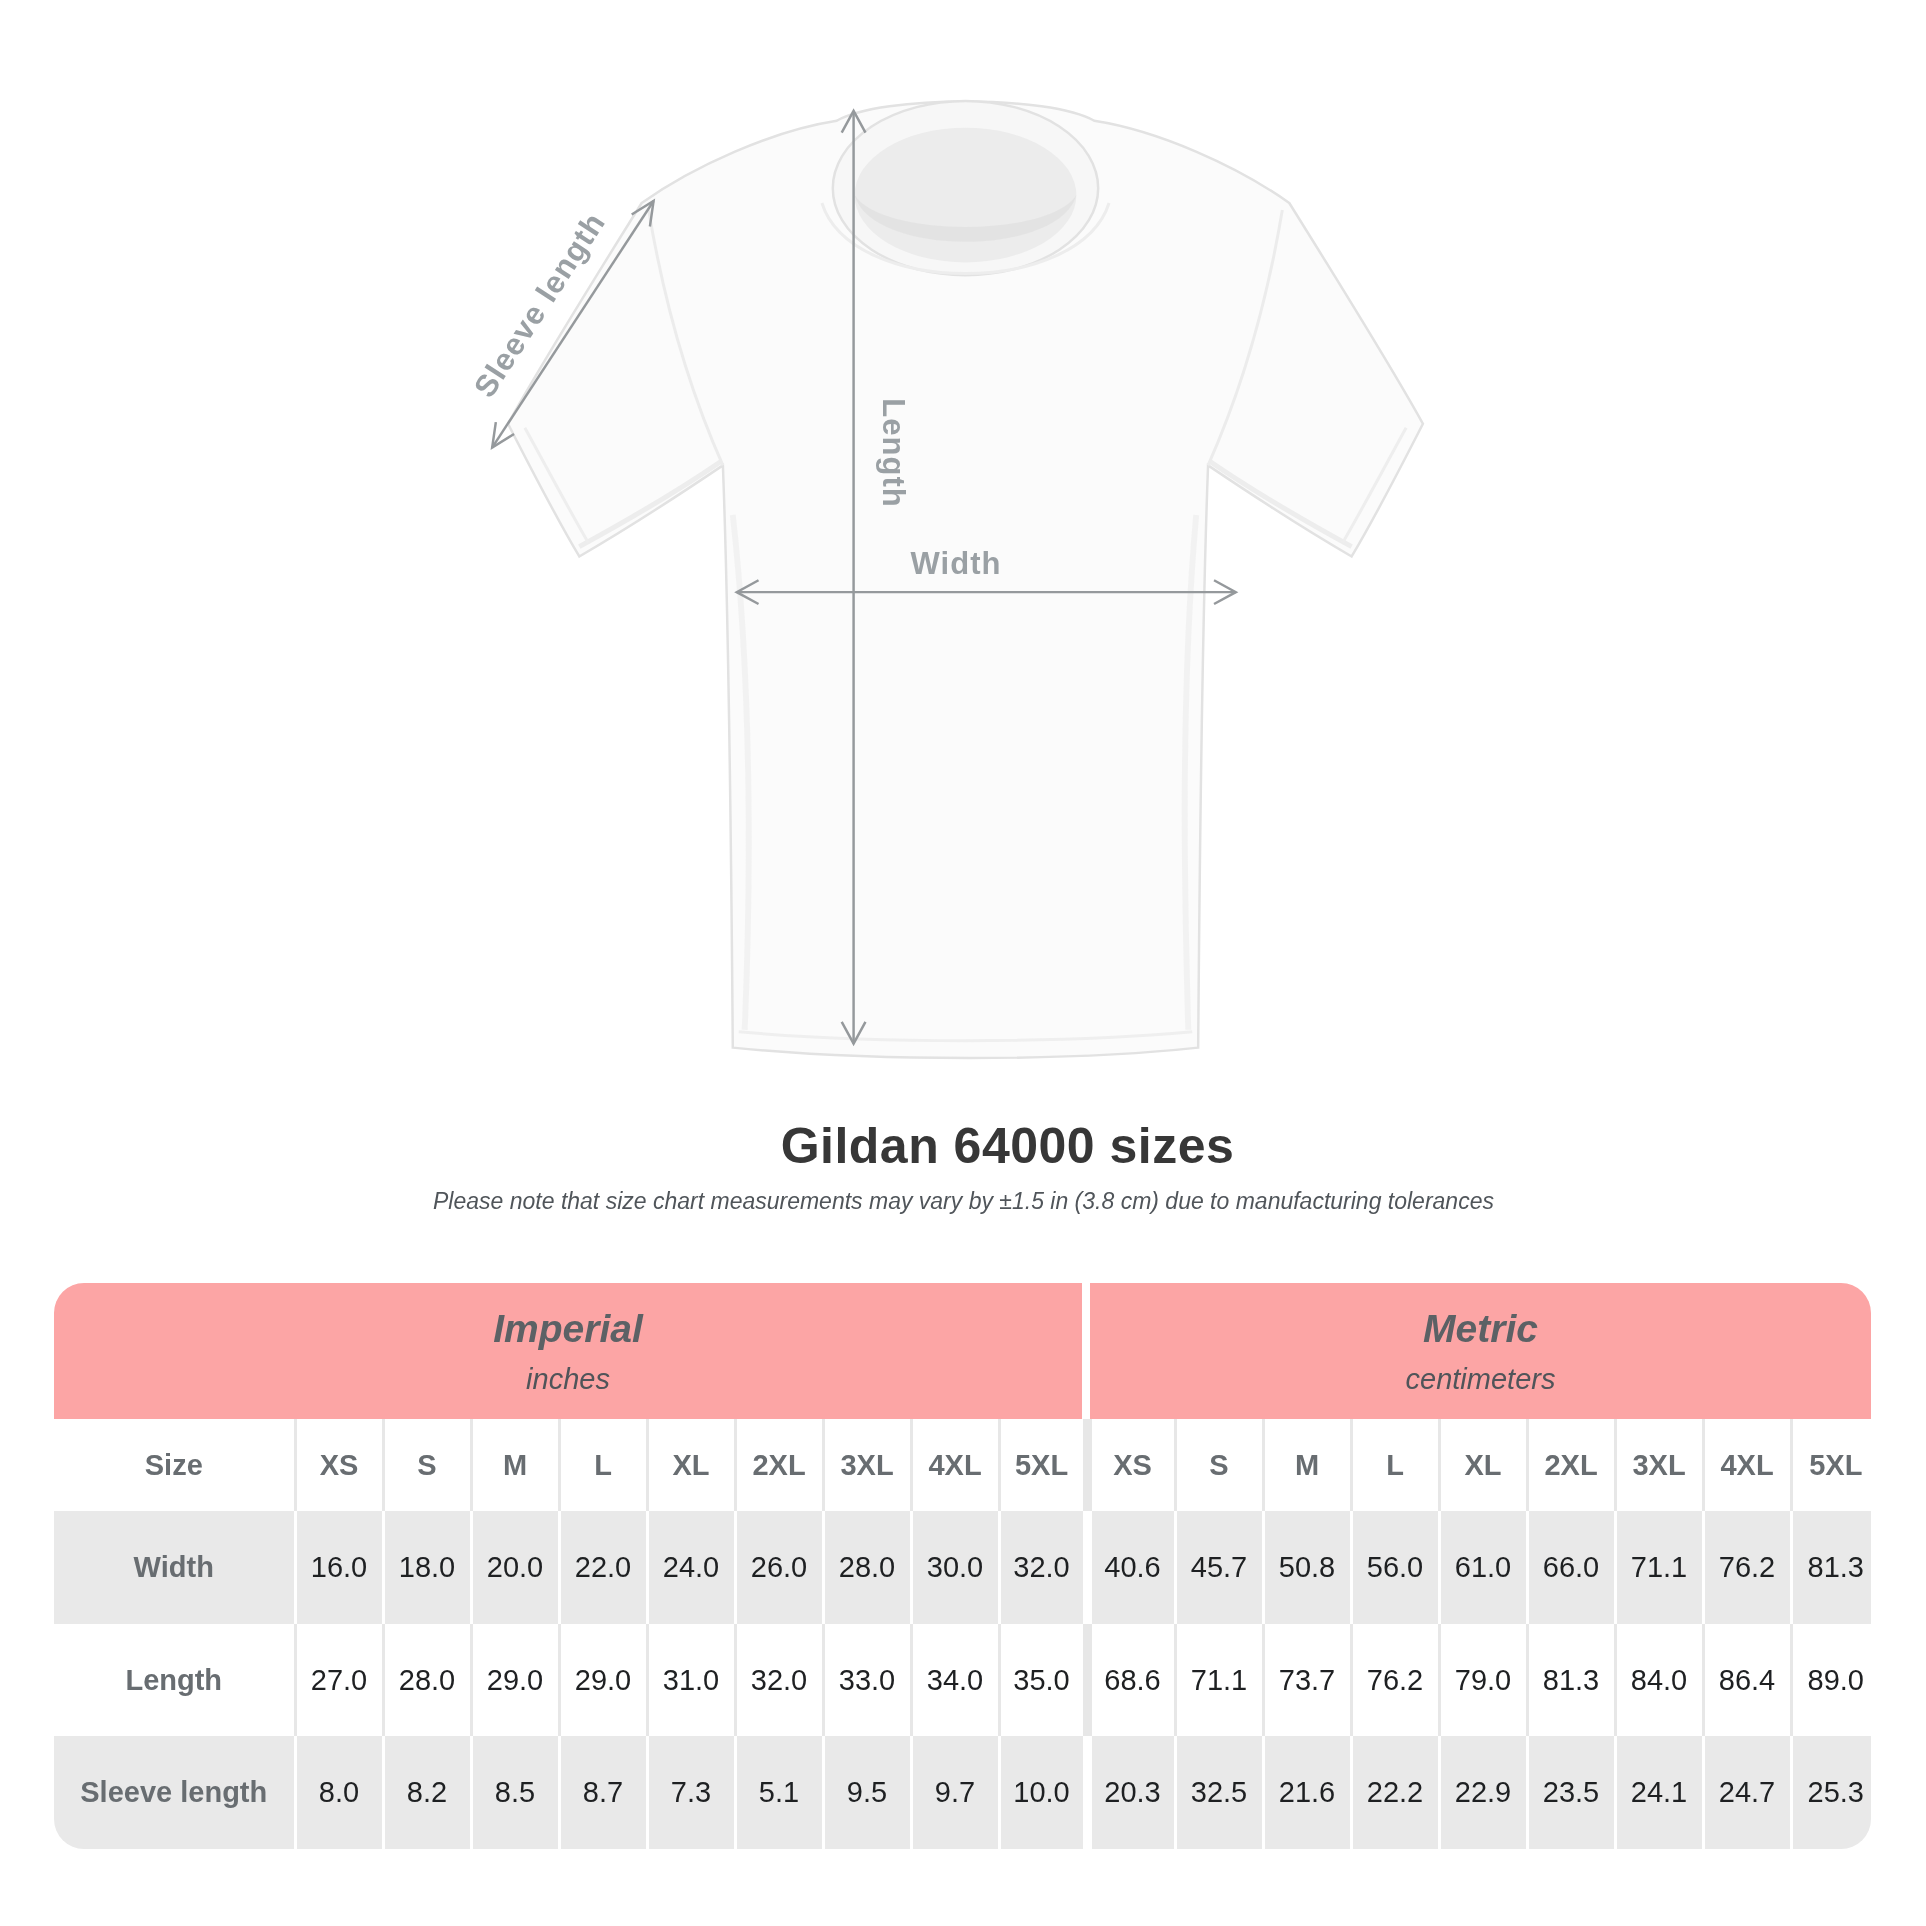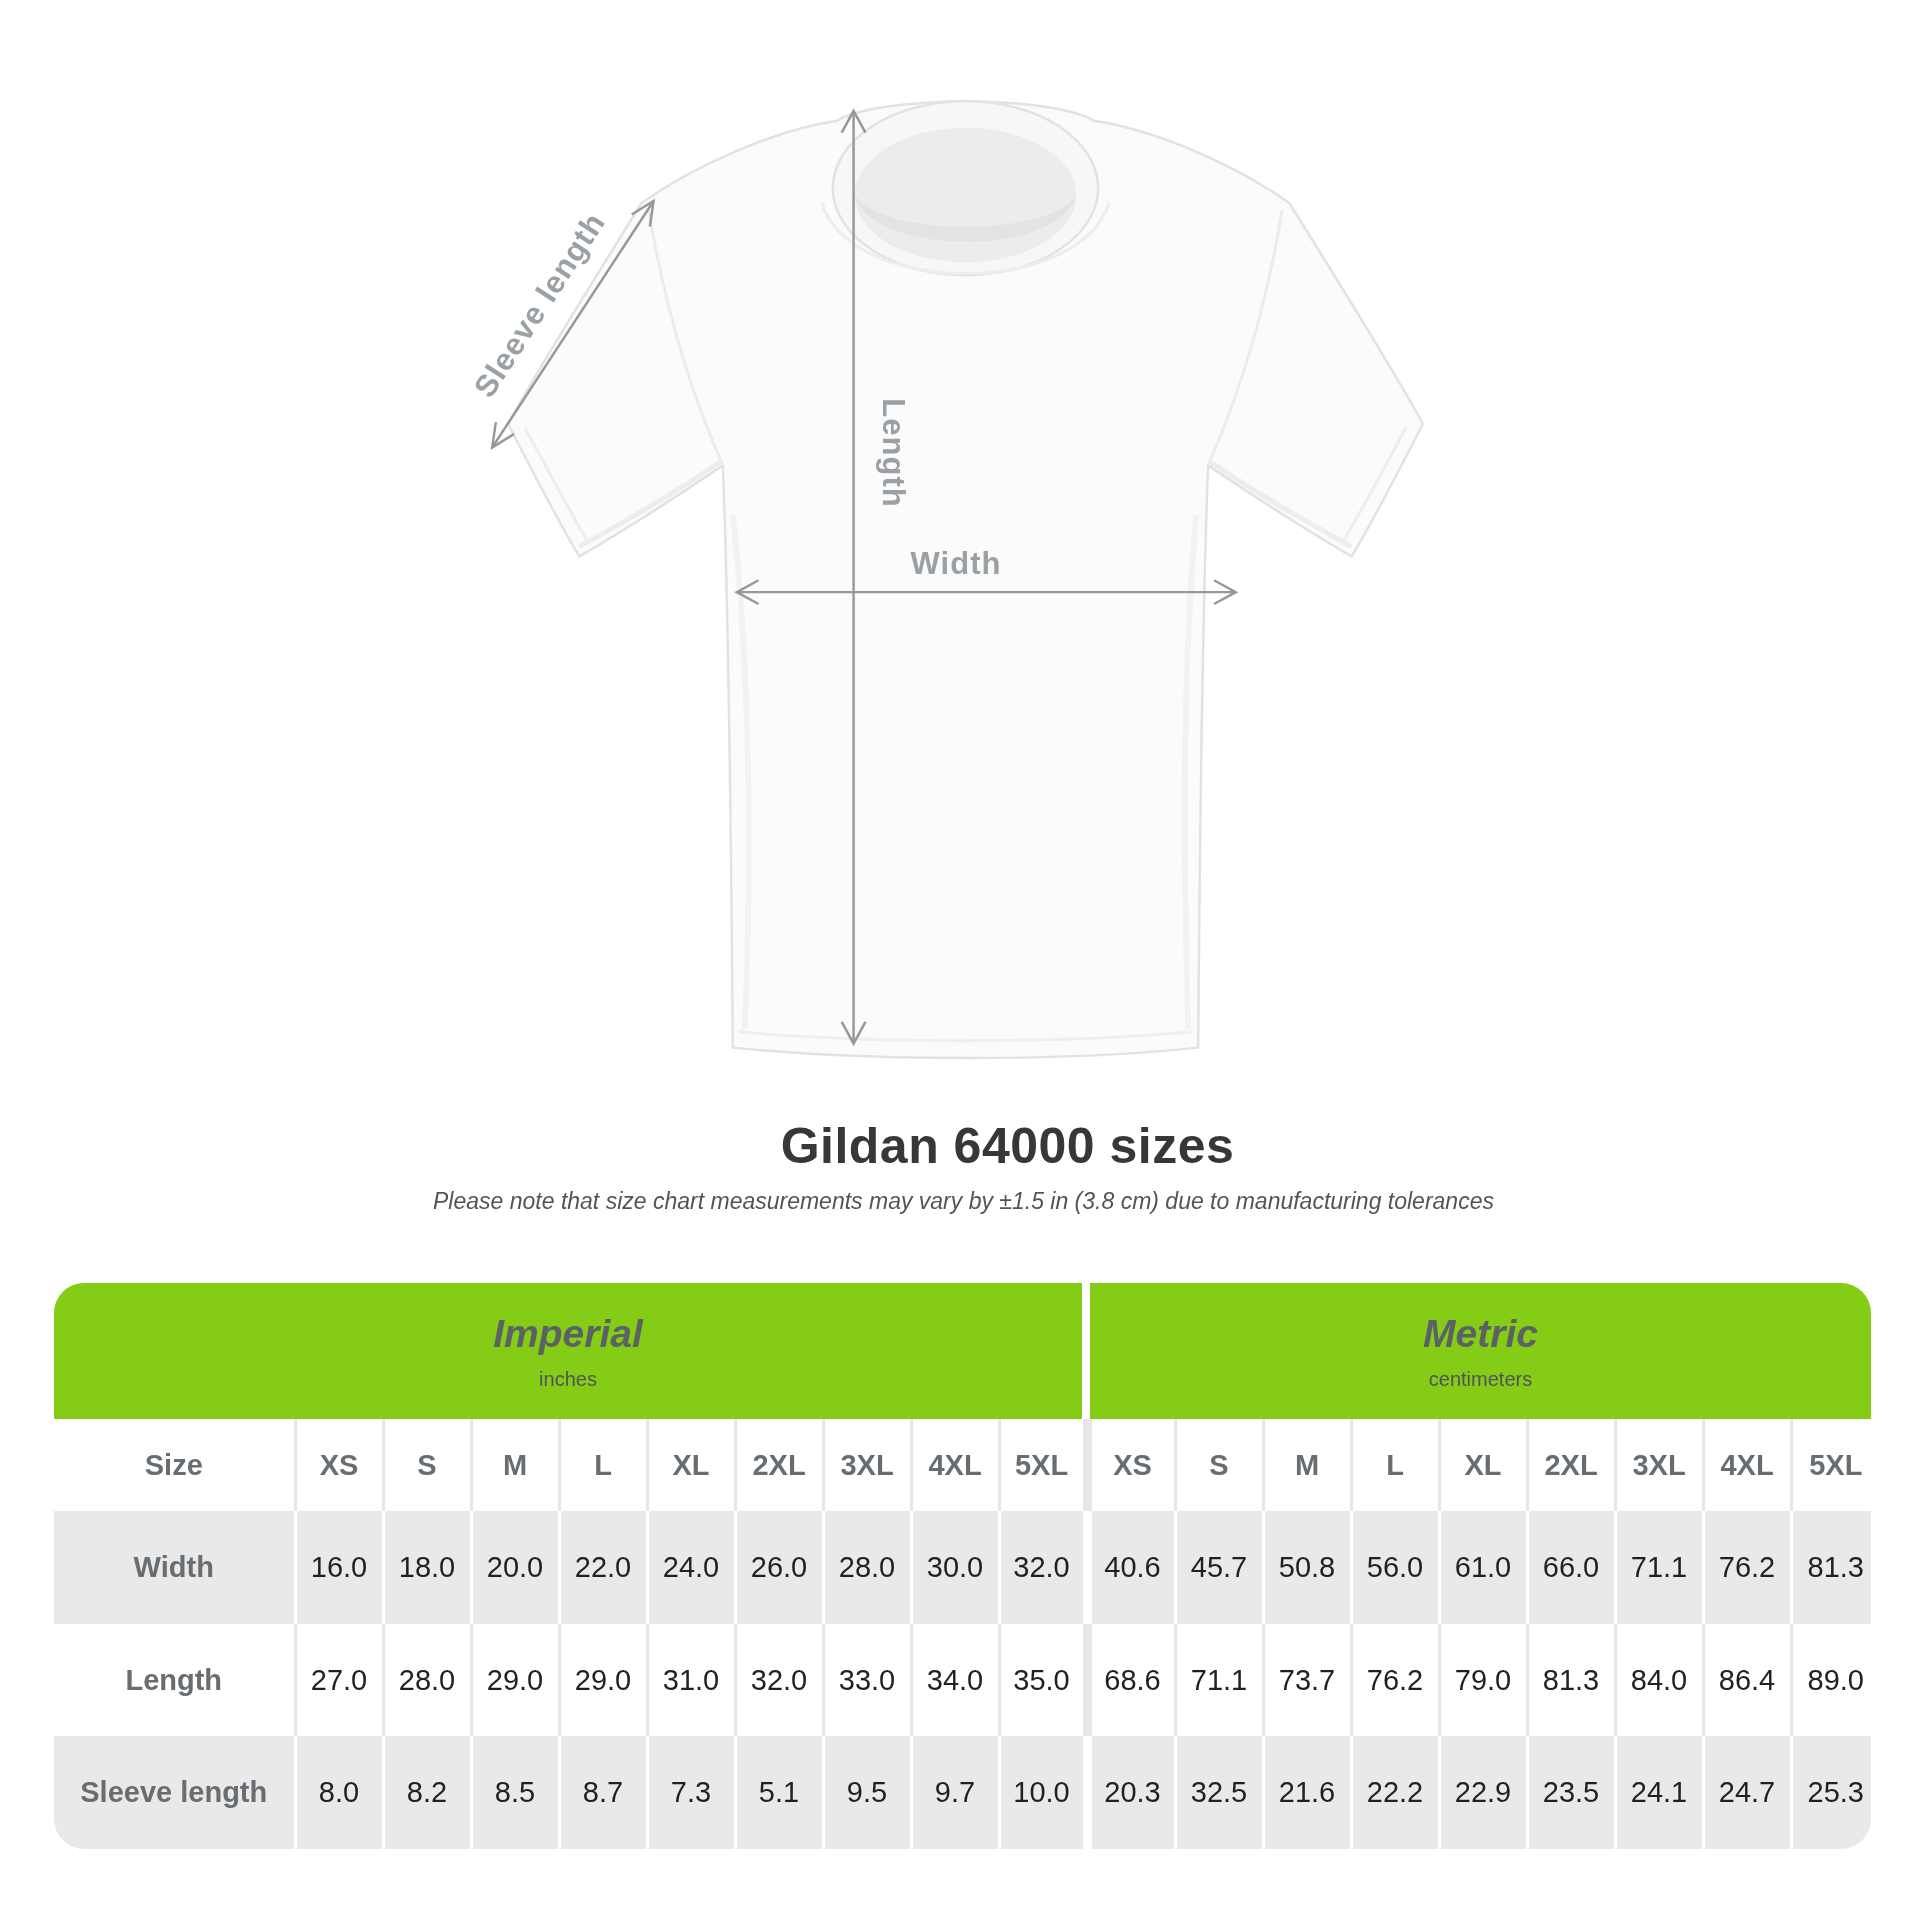--- a/index.html
+++ b/index.html
@@ -15,26 +15,26 @@
 
   
   .page-title{position:absolute;left:0;top:1117px;width:1927px;text-align:center;
     font-size:50px;font-weight:bold;color:#373737;letter-spacing:0.5px;margin:0;padding-left:44px;}
   .note{position:absolute;left:0;top:1188px;width:1927px;text-align:center;
     font-size:23px;font-style:italic;color:#50555a;margin:0;}
 
   
   .table-wrap{position:absolute;left:54px;top:1283px;width:1817px;border-radius:30px;overflow:hidden;}
   .units-row{display:flex;height:136px;}
-  .unit-block{background:#84cc16;display:flex;flex-direction:column;align-items:center;justify-content:center;gap:12px;}
+  .unit-block{background:#fca5a5;display:flex;flex-direction:column;align-items:center;justify-content:center;gap:12px;}
   .unit-block.imperial{width:1028px;}
   .unit-gap{width:8px;background:#ffffff;}
   .unit-block.metric{flex:1;}
   .unit-name{font-size:39px;font-weight:bold;font-style:italic;color:#5c6165;}
-  .unit-sub{font-size:20px;color:#505459;}
+  .unit-sub{font-size:29px;font-style:italic;color:#505459;}
 
   table.sizes{width:100%;border-collapse:collapse;table-layout:fixed;}
   col.c-lbl{width:241px;}
   col.c-d{width:88px;}
   td{text-align:center;vertical-align:middle;font-size:29px;color:#1e2022;padding:0;}
   tr.r-head td{height:92px;background:#ffffff;font-weight:bold;color:#686d71;border-left:3px solid #e7e7e7;}
   tr.r-gray td{height:113px;background:#e9e9e9;border-left:3px solid #ffffff;}
   tr.r-white td{height:112px;background:#ffffff;border-left:3px solid #e7e7e7;}
   td.lbl{font-weight:bold;color:#686d71;border-left:none !important;}
   tr.r-head td.g-start, tr.r-white td.g-start{border-left-width:9px;}

